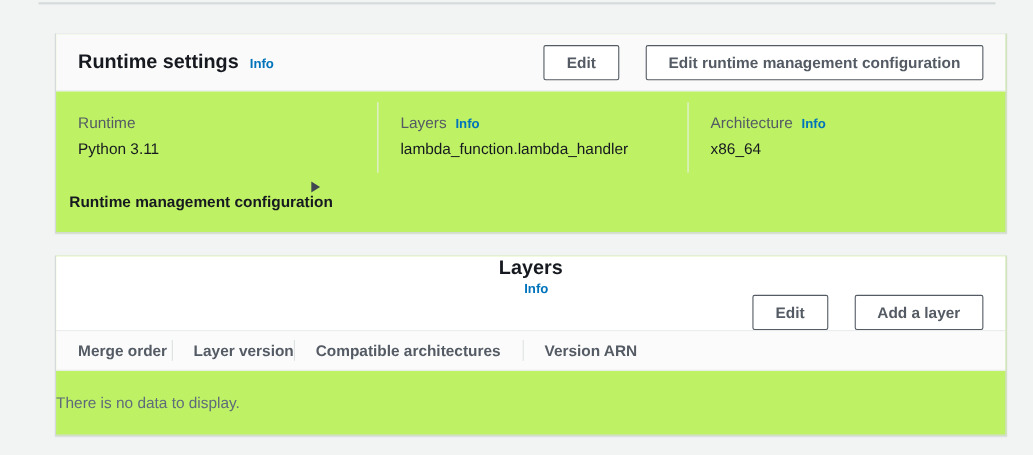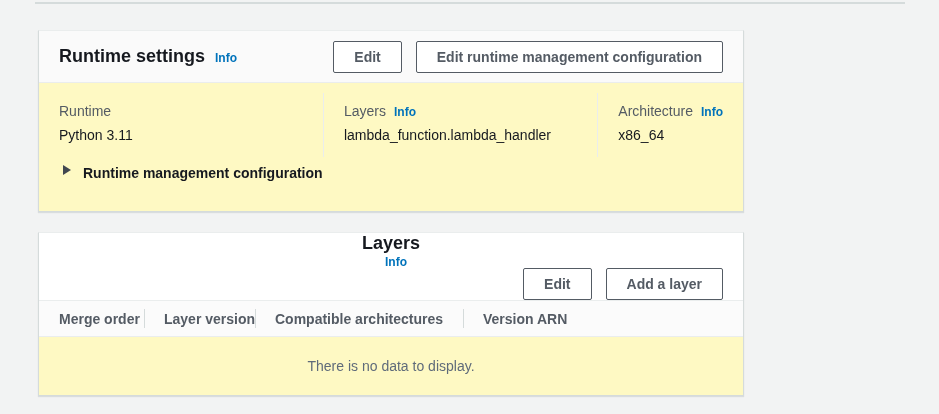--- a/index.html
+++ b/index.html
@@ -11,22 +11,22 @@
     overflow: hidden;
     -webkit-font-smoothing: antialiased;
   }
 
   .top-rule {
     position: absolute; top: 2px; left: 35px; width: 870px; height: 2px;
     background: #d5dbdb;
   }
 
   .card {
-    position: absolute; left: 38px; width: 706px;
-    background: #fef9c3;
+    position: absolute; left: 50px; width: 865px;
+    background: #bef264;
     border: 1px solid #d5dbdb;
     border-top-color: #eaeded;
     box-shadow: 0 1px 1px 0 rgba(0,28,36,0.10);
     box-sizing: border-box;
   }
   #card-runtime { top: 30px; height: 182px; }
   #card-layers  { top: 232px; height: 164px; }
 
   .card-header {
     display: flex; align-items: center;
@@ -42,21 +42,21 @@
     margin: 0;
     font-size: 18px; font-weight: 700; color: #16191f;
     white-space: nowrap;
   }
   .info-link {
     margin-left: 10px;
     font-size: 12px; font-weight: 700; color: #0073bb;
     text-decoration: none; cursor: pointer; line-height: 1;
     padding-top: 2px;
   }
-  .header-actions { margin-left: auto; display: flex; gap: 14px; }
+  .header-actions { margin-left: auto; display: flex; gap: 24px; }
   .btn {
     height: 32px; line-height: 30px; padding: 0 20px;
     box-sizing: border-box;
     background: #ffffff;
     border: 1px solid #545b64; border-radius: 2px;
     font-family: inherit; font-size: 14px; font-weight: 700; color: #545b64;
     cursor: pointer; white-space: nowrap;
   }
 
   
@@ -64,24 +64,25 @@
   .field-col { box-sizing: border-box; padding: 10px 20px 14px 20px; }
   .field-col.c1 { width: 292px; }
   .field-col.c2 { width: 282px; border-left: 1px solid #eaeded; }
   .field-col.c3 { flex: 1;      border-left: 1px solid #eaeded; }
   .field-label-row { display: flex; align-items: center; }
   .field-label { font-size: 14px; color: #545b64; white-space: nowrap; }
   .field-label-row .info-link { margin-left: 8px; }
   .field-value { margin-top: 8px; font-size: 14px; color: #16191f; white-space: nowrap; }
 
   .expander {
-    display: flex; align-items: flex-start;
-    margin: 8px 0 0 24px;
+    display: flex; align-items: flex-end;
+    margin: 8px 0 0 12px;
     cursor: pointer; background: none; border: none; padding: 0;
     font-family: inherit;
+    flex-direction: column;
   }
   .tri {
     width: 0; height: 0;
     border-left: 8px solid #414750;
     border-top: 5px solid transparent;
     border-bottom: 5px solid transparent;
     margin-right: 12px;
   }
   .expander-label { font-size: 14px; font-weight: 700; color: #16191f; white-space: nowrap; }
 
@@ -105,21 +106,21 @@
     width: 1px; background: #d5dbdb;
   }
   .th.w1 { width: 105px; }
   .th.w2 { width: 87px; }
   .th.w3 { width: 111px; }
   .th.w4 { width: 224px; }
   .th.w5 { width: 208px; }
   .th.w6 { flex: 1; }
 
   .empty-row {
-    height: 57px; display: flex; align-items: center; justify-content: center;
+    height: 57px; display: flex; align-items: center; 
     font-size: 14px; color: #5f6b7a;
   }
 </style>
 </head>
 <body>
 
 <div class="top-rule"></div>
 
 <section class="card" id="card-runtime">
   <div class="card-header">

